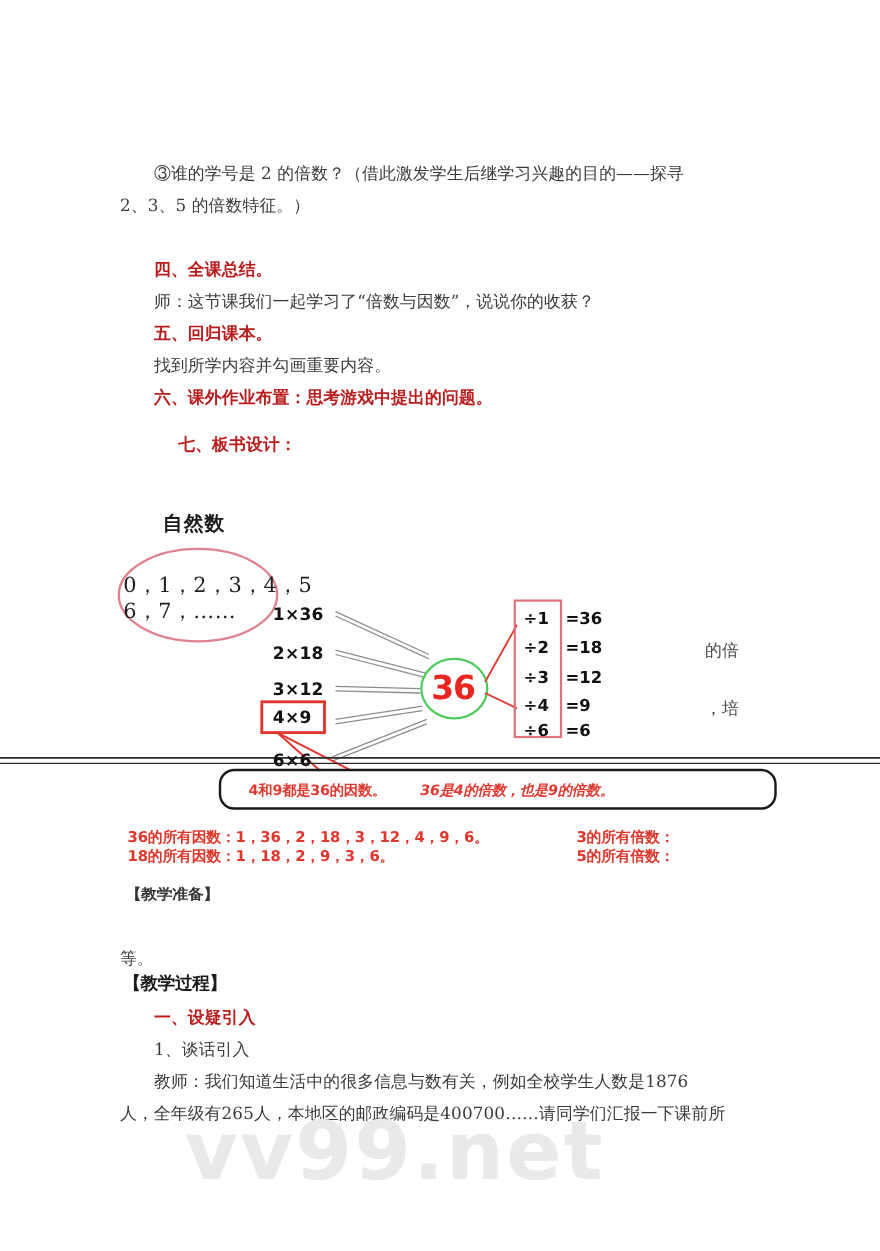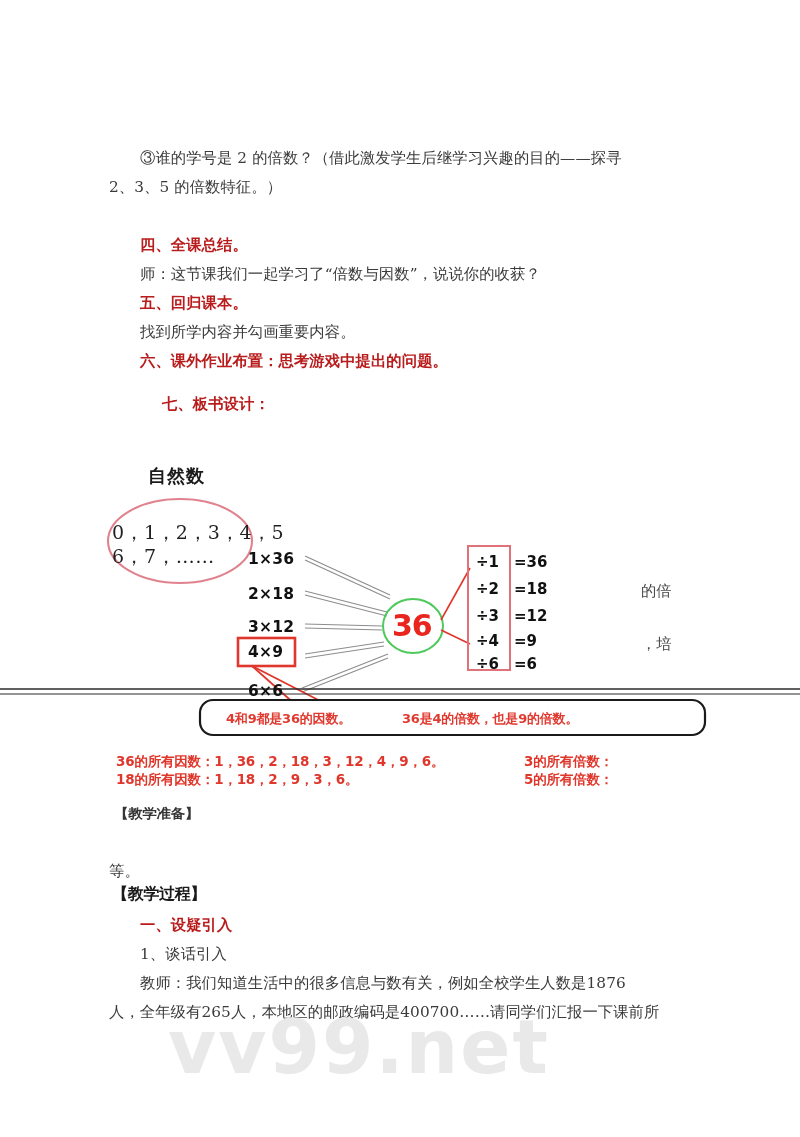--- a/index.html
+++ b/index.html
@@ -247,21 +247,21 @@
     <div class="dg-label div-op" style="left:476px; top:167px;">÷3</div>
     <div class="dg-label div-res" style="left:514px; top:167px;">=12</div>
 
     <div class="dg-label div-op" style="left:476px; top:192px;">÷4</div>
     <div class="dg-label div-res" style="left:514px; top:192px;">=9</div>
 
     <div class="dg-label div-op" style="left:476px; top:215px;">÷6</div>
     <div class="dg-label div-res" style="left:514px; top:215px;">=6</div>
 
     <div class="dg-label callout-text" style="left:226px; top:270px;">4和9都是36的因数。</div>
-    <div class="dg-label callout-text" style="left:402px; top:270px;">36是4的倍数，也是9的倍数。</div>
+    <div class="dg-label callout-text" style="left:382px; top:270px;font-style:italic;">36是4的倍数，也是9的倍数。</div>
   </div>
 
   <div class="red-note" style="left:116px; top:753px;">36的所有因数：1，36，2，18，3，12，4，9，6。</div>
   <div class="red-note" style="left:116px; top:771px;">18的所有因数：1，18，2，9，3，6。</div>
   <div class="red-note" style="left:524px; top:753px;">3的所有倍数：</div>
   <div class="red-note" style="left:524px; top:771px;">5的所有倍数：</div>
 
   <div class="bracket-head degraded" style="left:114px; top:804px;">【教学准备】</div>
   <div class="doc-text" style="left:109px; top:857px;">等。</div>
 

